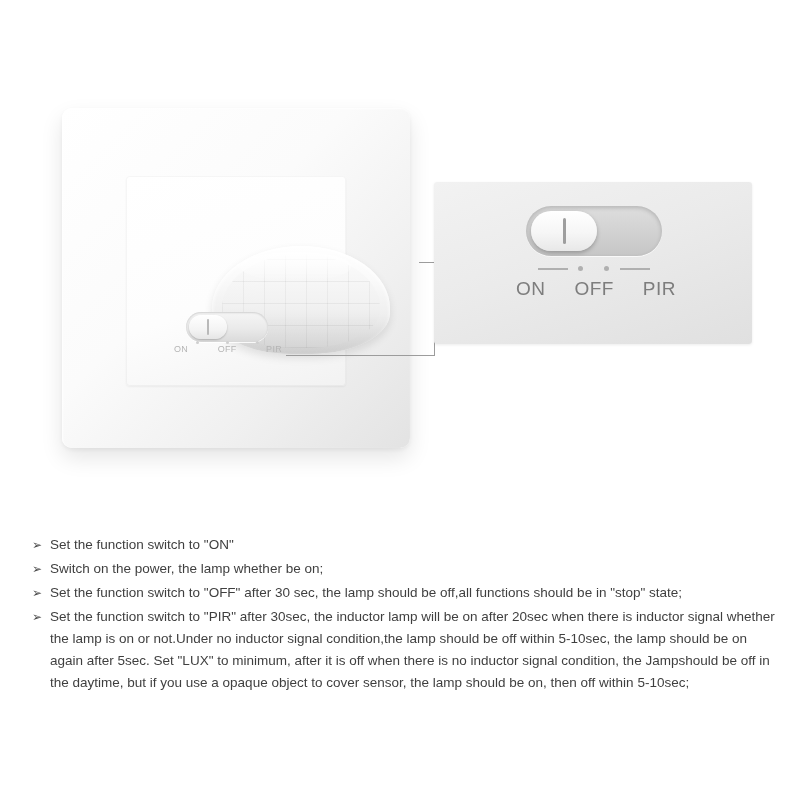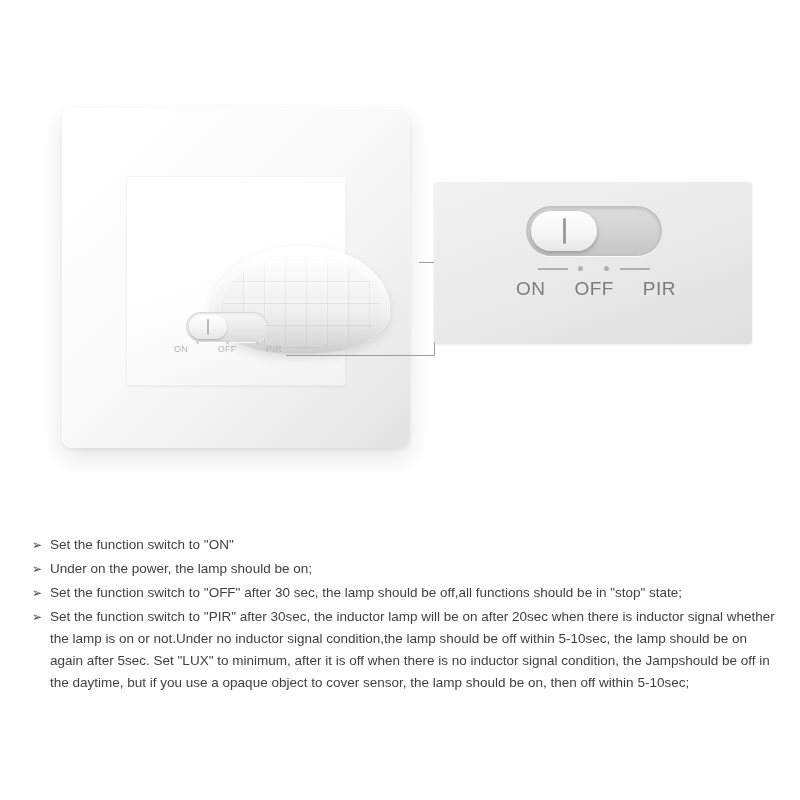--- a/index.html
+++ b/index.html
@@ -324,21 +324,21 @@
 
 </div>
 
 <div class="instructions">
   <div class="bullet-row">
     <span class="bullet-mark">➢</span>
     <span class="bullet-text">Set the function switch to "ON"</span>
   </div>
   <div class="bullet-row">
     <span class="bullet-mark">➢</span>
-    <span class="bullet-text">Under on the power, the lamp should be on;</span>
+    <span class="bullet-text">Switch on the power, the lamp whether be on;</span>
   </div>
   <div class="bullet-row">
     <span class="bullet-mark">➢</span>
     <span class="bullet-text">Set the function switch to "OFF" after 30 sec, the lamp should be off,all functions should be in "stop" state;</span>
   </div>
   <div class="bullet-row">
     <span class="bullet-mark">➢</span>
     <span class="bullet-text">Set the function switch to "PIR" after 30sec, the inductor lamp will be on after 20sec when there is inductor signal whether the lamp is on or not.Under no inductor signal condition,the lamp should be off within 5-10sec, the lamp should be on again after 5sec. Set "LUX" to minimum, after it is off when there is no inductor signal condition, the Jampshould be off in the daytime, but if you use a opaque object to cover sensor, the lamp should be on, then off within 5-10sec;</span>
   </div>
 </div>

